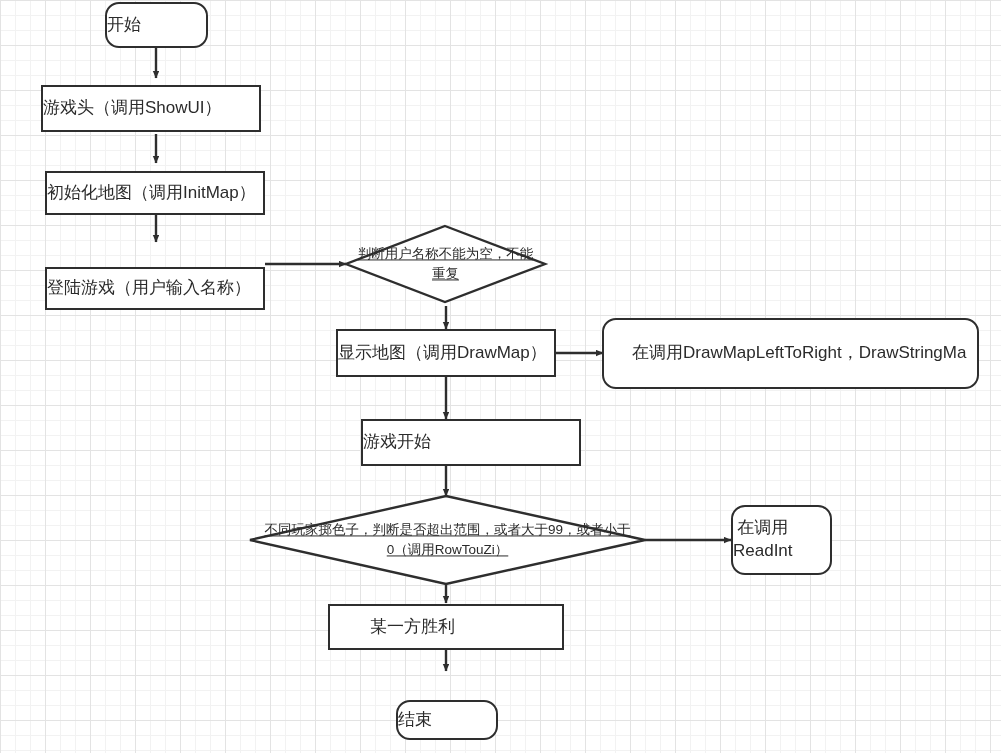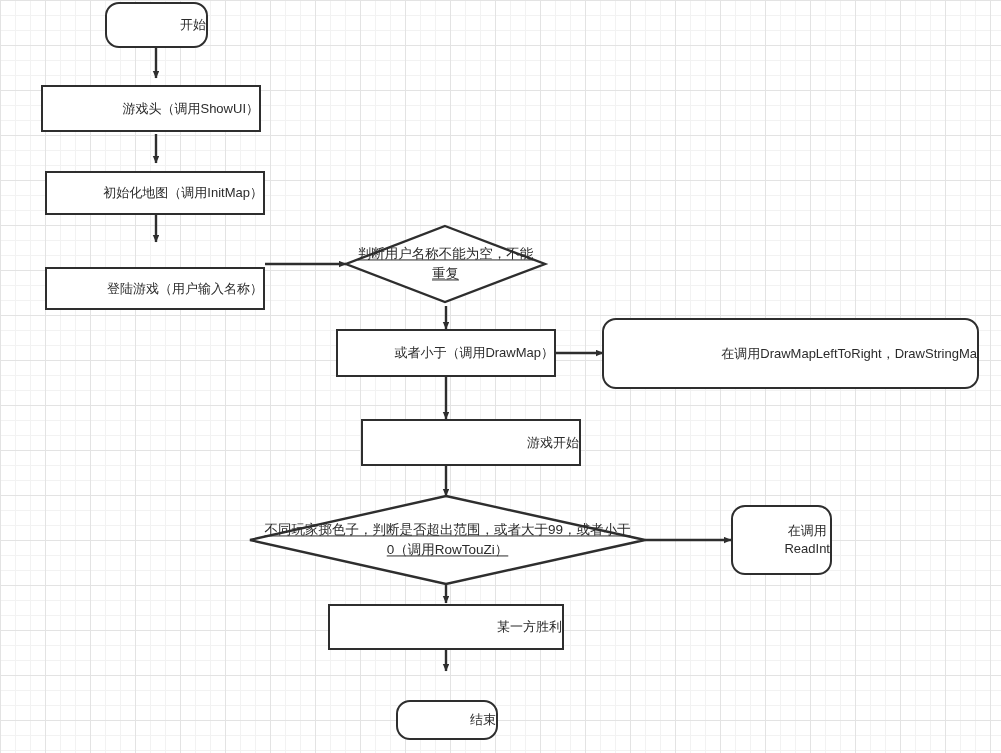--- a/index.html
+++ b/index.html
@@ -28,24 +28,24 @@
     top: 0;
     width: 1001px;
     height: 753px;
     pointer-events: none;
   }
   .node {
     position: absolute;
     box-sizing: border-box;
     display: flex;
     align-items: center;
-    justify-content: flex-end;
+    justify-content: flex-start;
     text-align: center;
     color: #2b2b2b;
-    font-size: 13px;
+    font-size: 17px;
     line-height: 1.35;
     background: #ffffff;
   }
   .rect {
     border: 2px solid #2e2e2e;
   }
   .round {
     border: 2px solid #2e2e2e;
     border-radius: 14px;
   }
@@ -126,21 +126,21 @@
   <div class="node rect" style="left:45px; top:243px; width:220px; height:43px;margin-top:24px;">
     <span class="label-inner">登陆游戏（用户输入名称）</span>
   </div>
 
   <div class="diamond-wrap" style="left:346px; top:226px; width:199px; height:76px;">
     <div class="diamond-label">判断用户名称不能为空，不能
 重复</div>
   </div>
 
   <div class="node rect" style="left:336px; top:329px; width:220px; height:48px;">
-    <span class="label-inner">或者小于（调用DrawMap）</span>
+    <span class="label-inner">显示地图（调用DrawMap）</span>
   </div>
 
   <div class="node round" style="left:602px; top:318px; width:377px; height:71px;padding-left:28px;">
     <span class="label-inner">在调用DrawMapLeftToRight，DrawStringMa</span>
   </div>
 
   <div class="node rect" style="left:336px; top:419px; width:220px; height:47px;margin-left:25px;">
     <span class="label-inner">游戏开始</span>
   </div>
 

